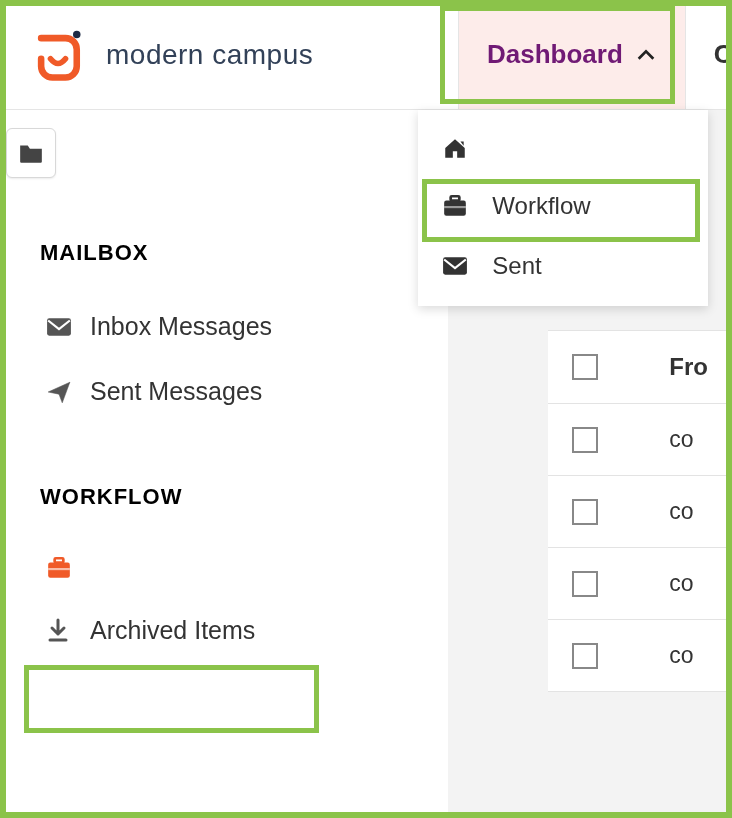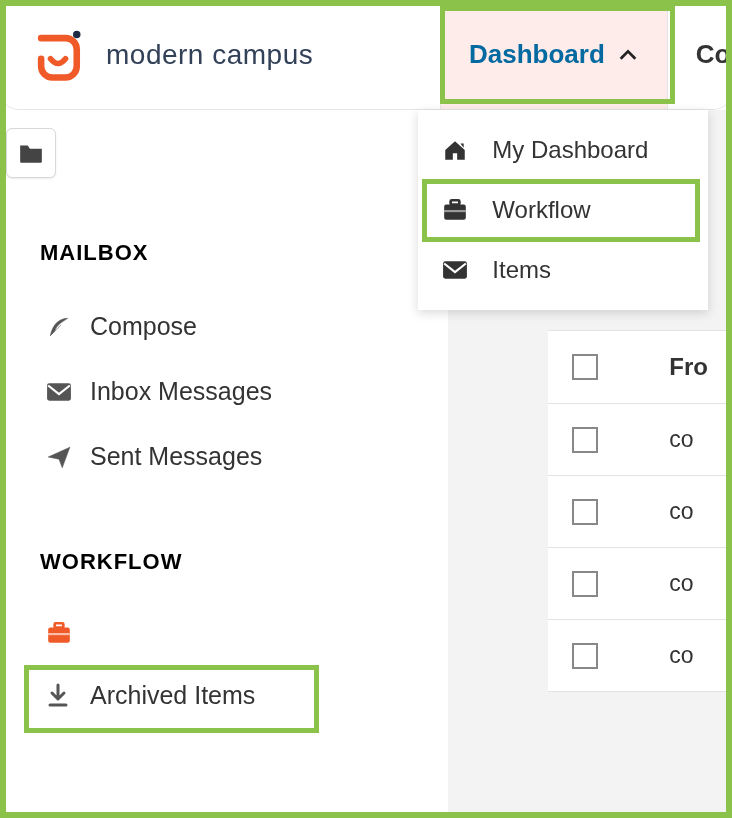--- a/index.html
+++ b/index.html
@@ -17,21 +17,20 @@
     border: 6px solid #8bc34a;
     pointer-events: none;
     z-index: 100;
   }
   .header {
     height: 110px;
     display: flex;
     align-items: center;
     border-bottom: 1px solid #e5e5e5;
     background: #fff;
-    border-radius: 19px;
   }
   .logo-area {
     display: flex;
     align-items: center;
     padding-left: 28px;
     flex: 0 0 440px;
   }
   .logo-mark {
     width: 60px;
     height: 60px;
@@ -69,21 +68,22 @@
     padding: 0 28px;
     font-size: 26px;
     font-weight: 600;
     color: #333;
     border-left: 1px solid #e5e5e5;
     white-space: nowrap;
     position: relative;
   }
   .tab.active {
     background: #fdecea;
-    color: #0369a1;
+    color: #701a75;
+    margin-left: 18px;
   }
   .tab .chev {
     margin-left: 12px;
   }
   .tab-highlight {
     border: 5px solid #8bc34a;
     position: absolute;
     top: 6px;
     left: 440px;
     width: 235px;
@@ -264,28 +264,20 @@
 
   <div class="folder-btn">
     <svg width="26" height="22" viewBox="0 0 24 20">
       <path d="M2 3 h7 l2 3 h11 v12 a1 1 0 0 1 -1 1 h-18 a1 1 0 0 1 -1 -1 z" fill="#444"></path>
     </svg>
   </div>
 
   <div class="sidebar">
     <div class="section-title">MAILBOX</div>
 
-    <div class="side-item">
-      <span class="icon-slot">
-        <svg width="26" height="26" viewBox="0 0 24 24">
-            <path d="M20 4 C12 4 6 10 4 20 L8 16 C10 10 14 8 20 4 Z M4 20 L14 10" fill="#555" stroke="#555" stroke-width="0.5"></path>
-          </svg>
-      </span>
-      <span>Compose</span>
-    </div>
 
     <div class="side-item">
       <span class="icon-slot">
         <svg width="26" height="20" viewBox="0 0 24 18">
             <rect x="1" y="1" width="22" height="16" rx="2" fill="#555"></rect>
             <path d="M2 3 L12 11 L22 3" fill="none" stroke="#fff" stroke-width="2"></path>
           </svg>
       </span>
       <span>Inbox Messages</span>
     </div>
@@ -326,40 +318,39 @@
   <div class="content-area">
 
     <div class="dropdown">
       <div class="dd-item">
         <span class="icon-slot">
           <svg width="26" height="24" viewBox="0 0 24 22">
               <path d="M3 11 L12 3 L21 11 V20 H14 V14 H10 V20 H3 Z" fill="#333"></path>
               <path d="M17 5 h3 v4" fill="#333"></path>
             </svg>
         </span>
-        <span>My Dashboard</span>
       </div>
       <div class="dd-item">
         <span class="icon-slot">
           <svg width="26" height="24" viewBox="0 0 24 22">
               <rect x="2" y="6" width="20" height="14" rx="2" fill="#333"></rect>
               <rect x="8" y="2" width="8" height="4" rx="1" fill="none" stroke="#333" stroke-width="2.5"></rect>
               <rect x="2" y="11" width="20" height="2" fill="#fff" opacity="0.5"></rect>
             </svg>
         </span>
         <span>Workflow</span>
       </div>
       <div class="dd-item">
         <span class="icon-slot">
           <svg width="26" height="20" viewBox="0 0 24 18">
               <rect x="1" y="1" width="22" height="16" rx="2" fill="#333"></rect>
               <path d="M2 3 L12 11 L22 3" fill="none" stroke="#fff" stroke-width="2"></path>
             </svg>
         </span>
-        <span>Items</span>
+        <span>Sent</span>
       </div>
       <div class="dd-highlight"></div>
     </div>
 
     <div class="table-area">
       <div class="table-header">
         <div class="cb"></div>
         <div class="cell-text">Fro</div>
       </div>
       <div class="table-row">

